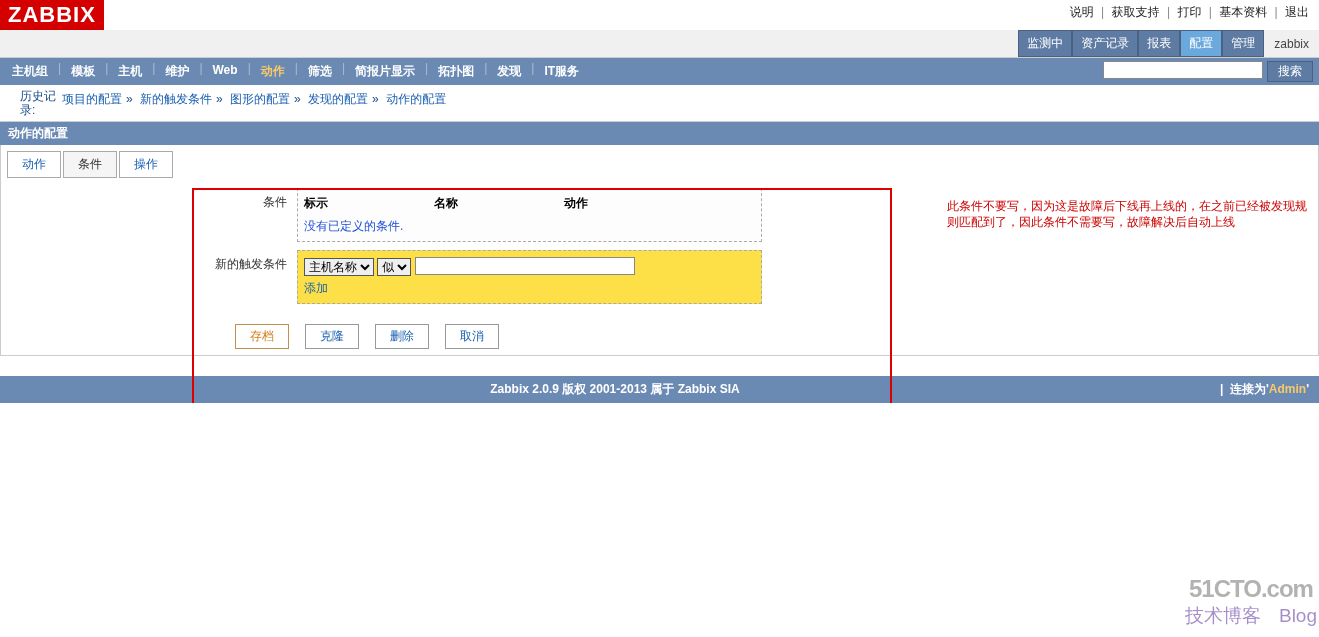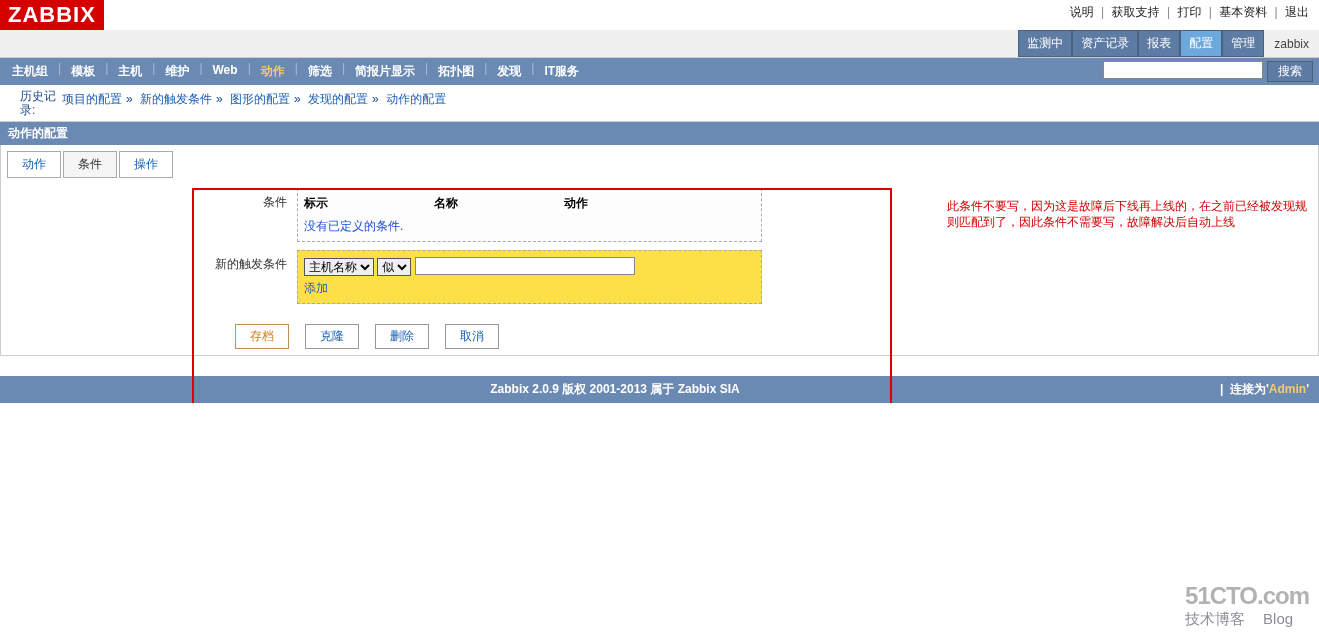--- a/index.html
+++ b/index.html
@@ -60,23 +60,23 @@
     
     .btn-row { margin-top: 20px; margin-left: 228px; display: flex; gap: 16px; }
     .btn { border: 1px solid #999; padding: 3px 14px; font-size: 12px; color: #1a5fb0; background: #fff; cursor: pointer; }
     .btn.primary { color: #d08020; border-color: #c09050; }
     
     .footer { background: #6b8ab3; color: #fff; display: flex; justify-content: space-between; padding: 5px 10px; font-size: 12px; font-weight: bold; margin-top: 20px; }
     .footer-center { flex: 1; text-align: center; }
     .footer-right { }
     .footer-right b { color: #f8c968; }
     
-    .watermark { position: fixed; right: 10px; bottom: 8px; text-align: left; opacity: 0.5; }
+    .watermark { position: fixed; right: 2px; bottom: 8px; text-align: center; opacity: 0.5; }
     .watermark .wm1 { font-size: 24px; font-weight: bold; color: #666; letter-spacing: -1px; }
-    .watermark .wm2 { font-size: 15px; color: #0f172a; }
+    .watermark .wm2 { font-size: 19px; color: #4c1d95; }
     .watermark .wm2 b { font-weight: normal; margin-left: 18px; }
     
     select.native { font-size: 12px; border: 1px solid #555; }
   </style>
 </head>
 <body>
 
 <div class="top-row">
   <div class="logo">ZABBIX</div>
   <div class="top-links">

